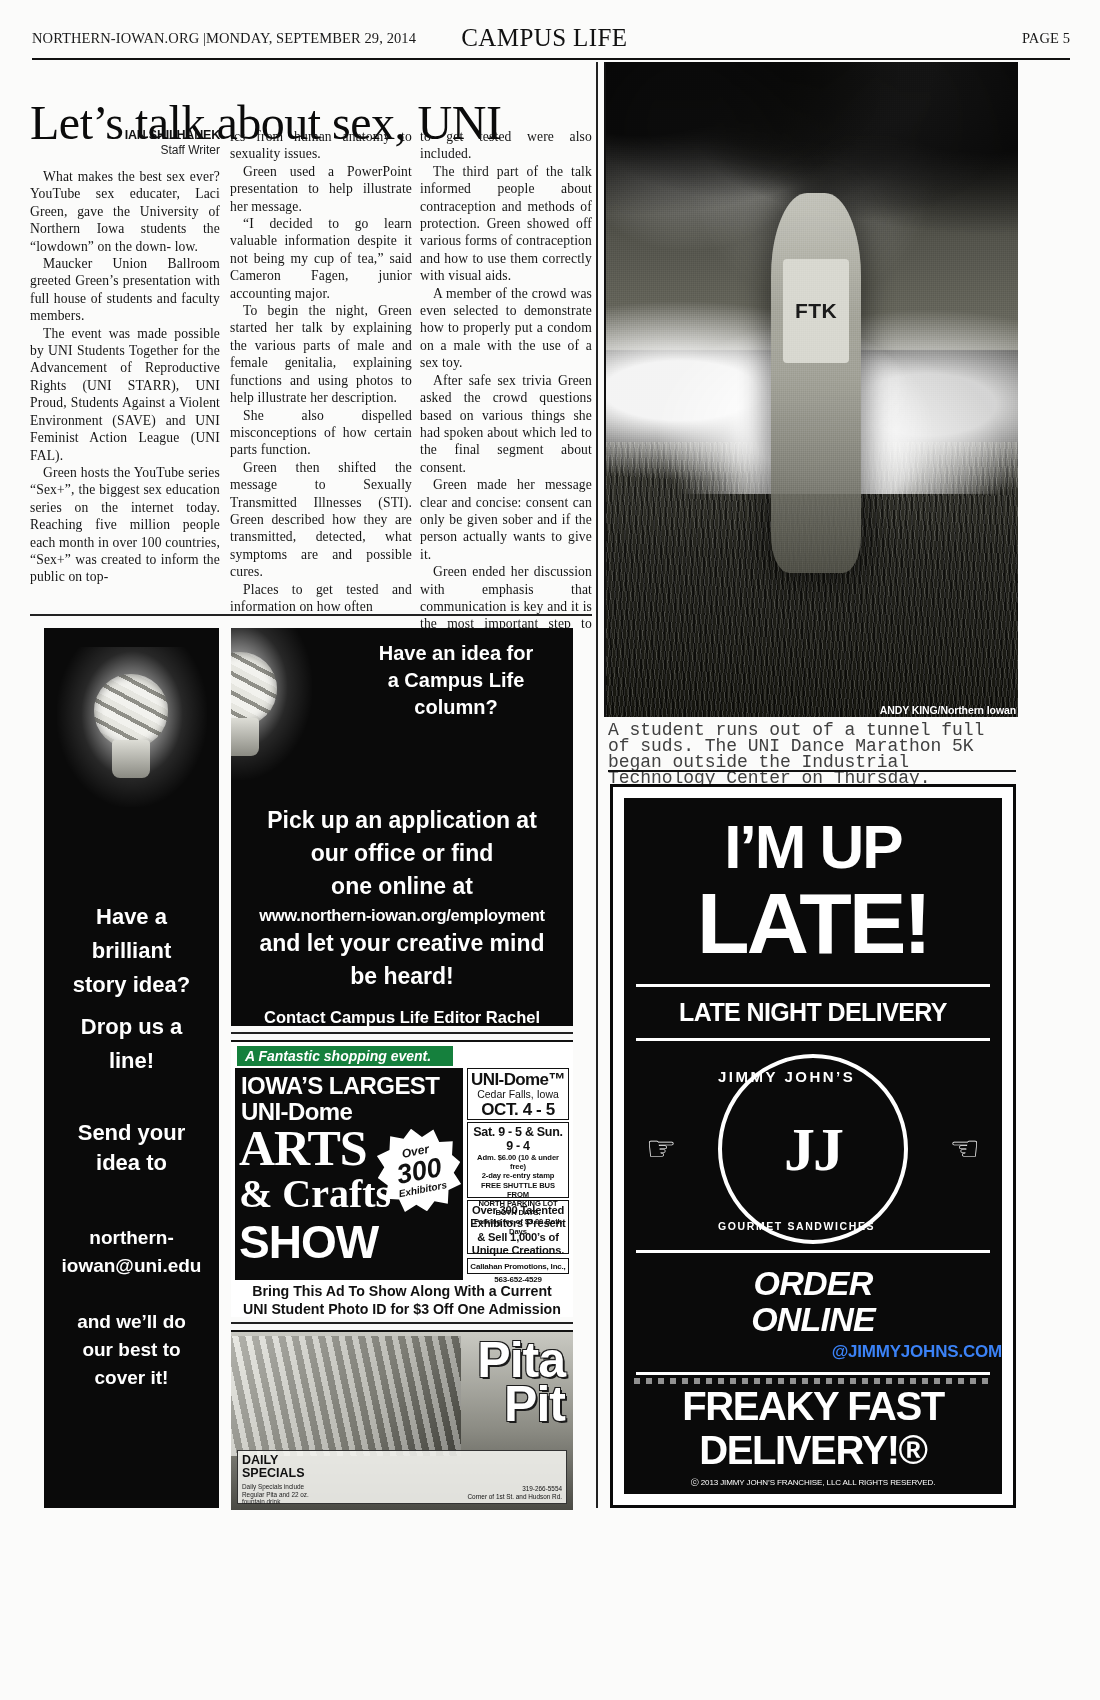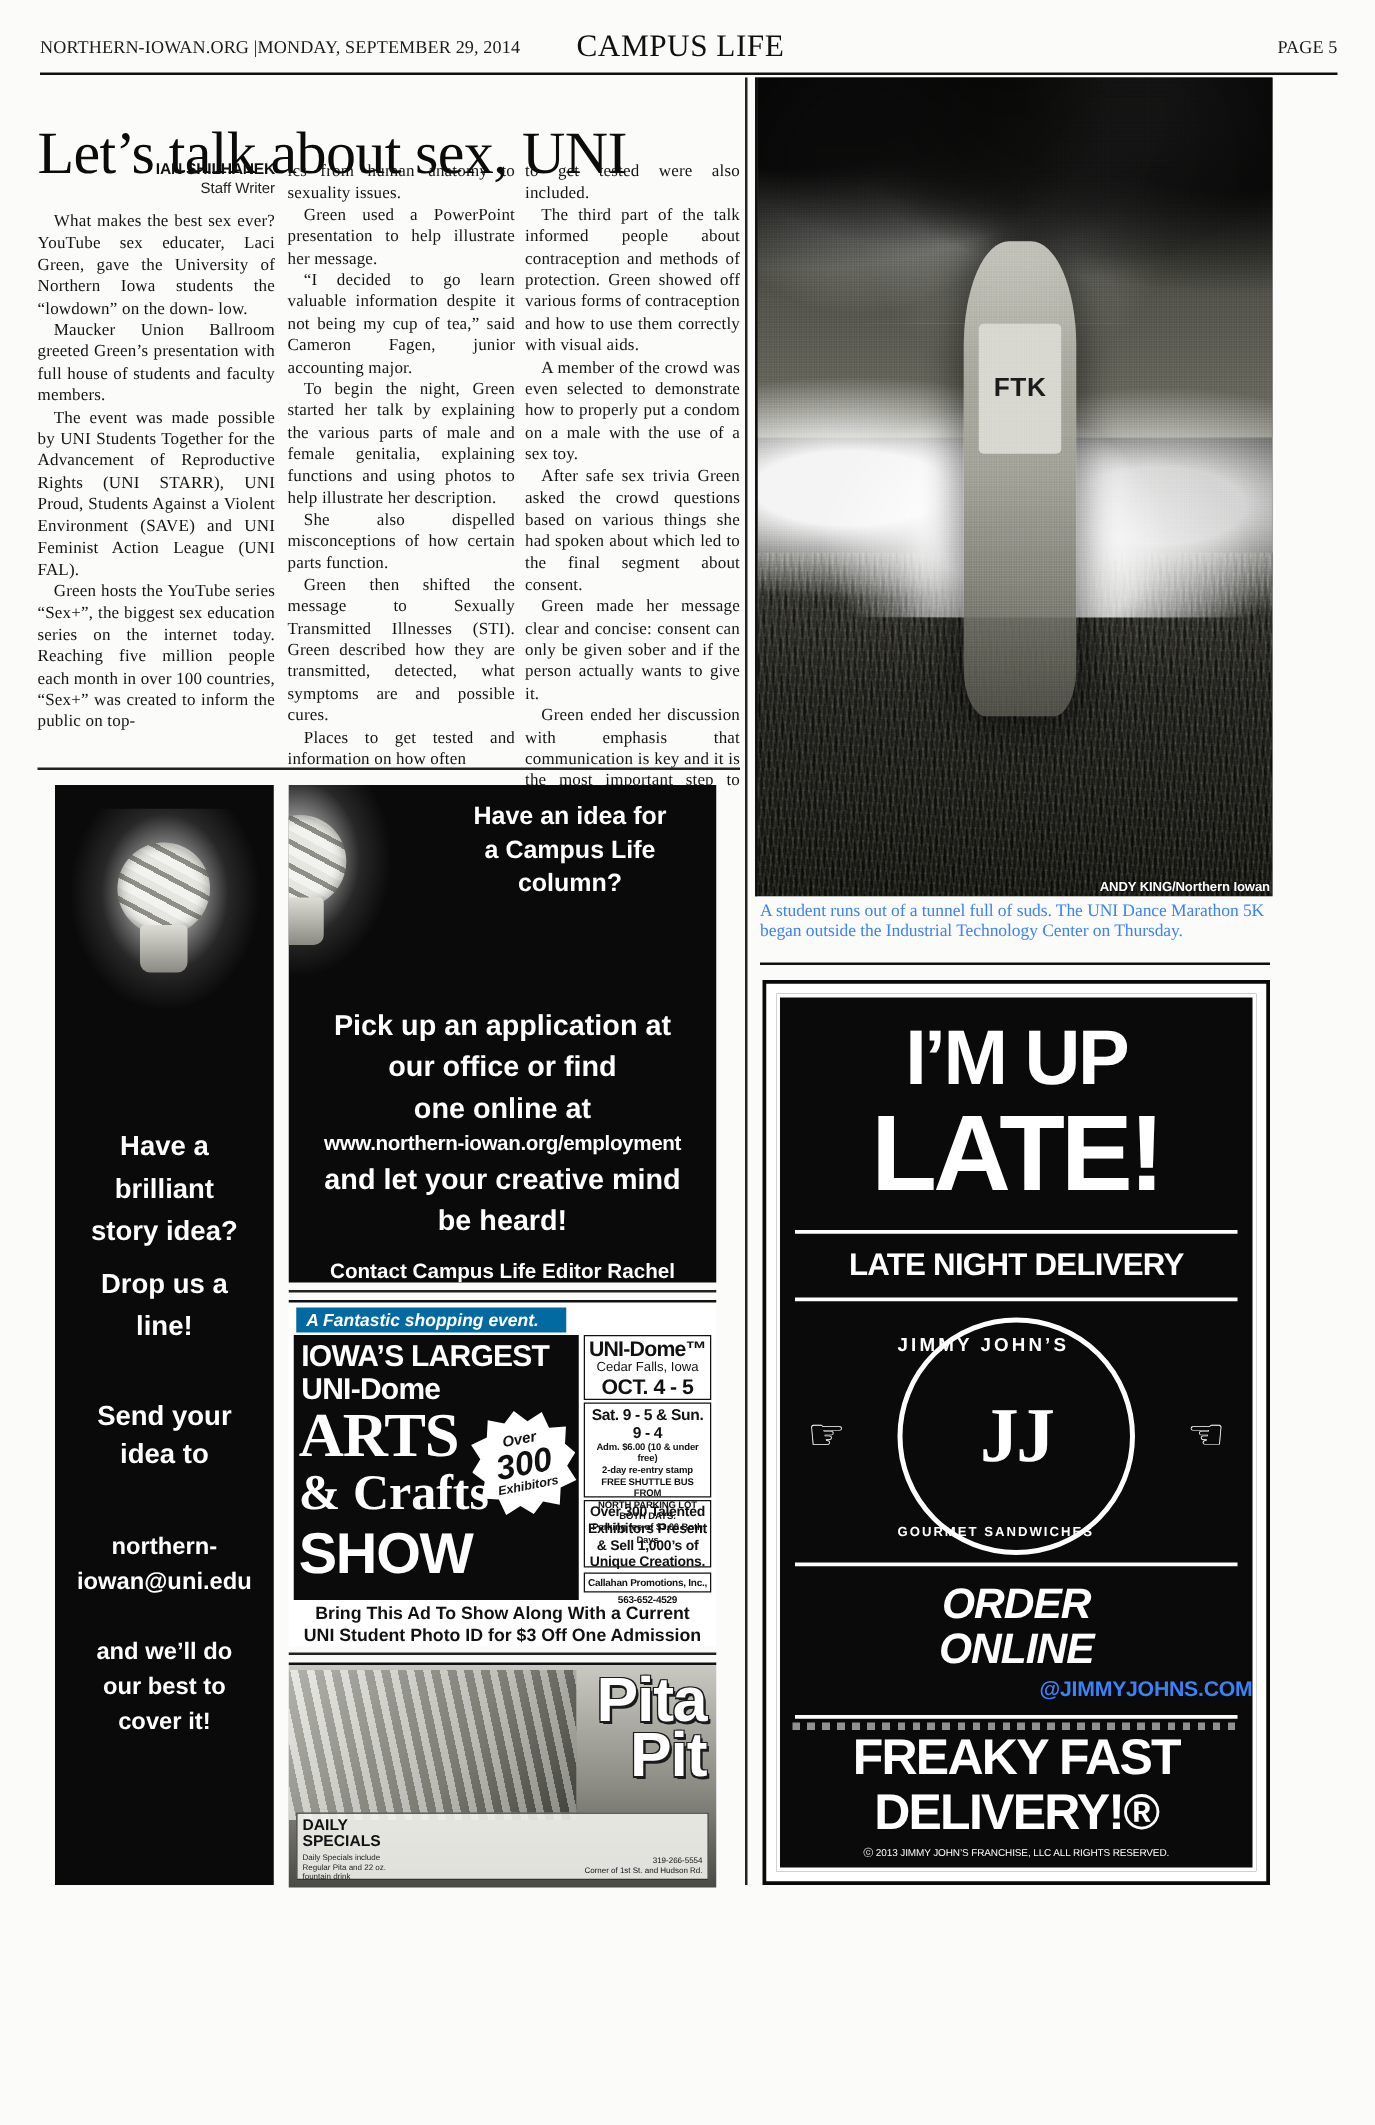--- a/index.html
+++ b/index.html
@@ -193,24 +193,24 @@
     font-weight: bold;
     color: #fff;
     text-shadow: 0 0 2px #000;
     letter-spacing: -0.1px;
     margin-left: 20px;
   }
   .caption {
     position: absolute;
     left: 608px; top: 722px;
     width: 408px;
-    font-family: Liberation Serif, serif;
-    font-size: 14px;
+    font-family: Liberation Mono, monospace;
+    font-size: 18px;
     line-height: 16px;
-    color: #3b82f6;
+    color: #404040;
     letter-spacing: -0.05px;
   }
   .caption-rule {
     position: absolute;
     left: 608px; top: 770px;
     width: 408px; height: 2px;
     background: #111;
   }
 
   
@@ -313,21 +313,21 @@
     position: absolute;
     left: 231px; top: 1040px;
     width: 342px; height: 275px;
     background: #ffffff;
     border-top: 2px solid #111;
     overflow: hidden;
   }
   .craft-banner {
     position: absolute; left: 6px; top: 4px;
     width: 216px; height: 20px;
-    background: #0369a1; color: #fff;
+    background: #15803d; color: #fff;
     font-family: "Liberation Sans", sans-serif;
     font-style: italic; font-weight: bold;
     font-size: 14px; line-height: 20px;
     padding-left: 8px;
     box-sizing: border-box;
   }
   .craft-black {
     position: absolute; left: 4px; top: 26px;
     width: 228px; height: 212px;
     background: #0b0b0b;

